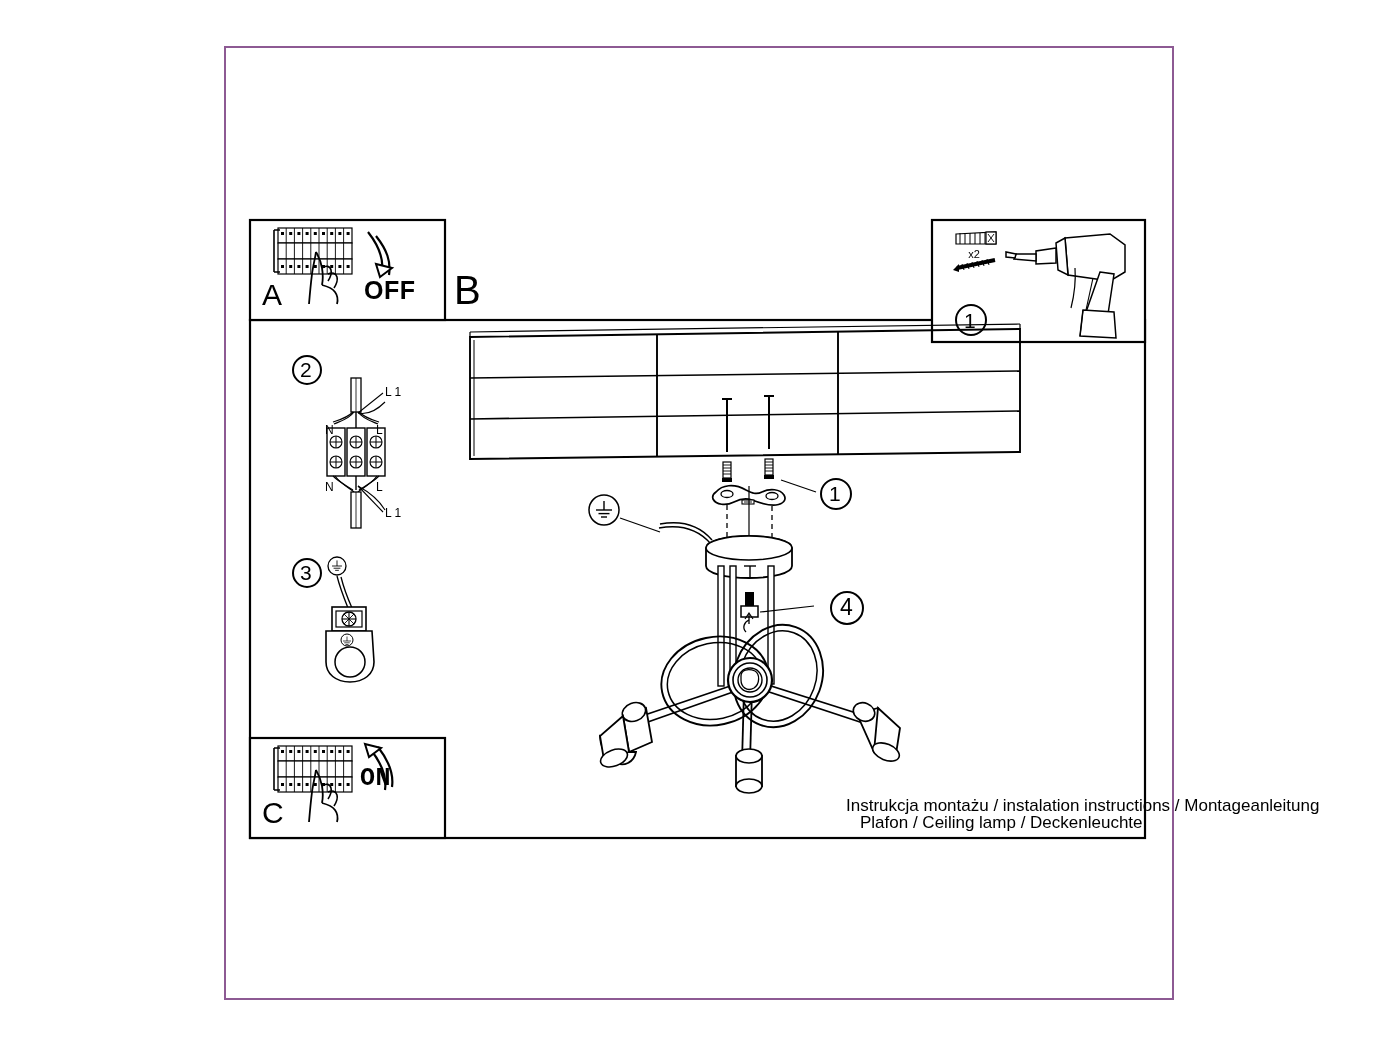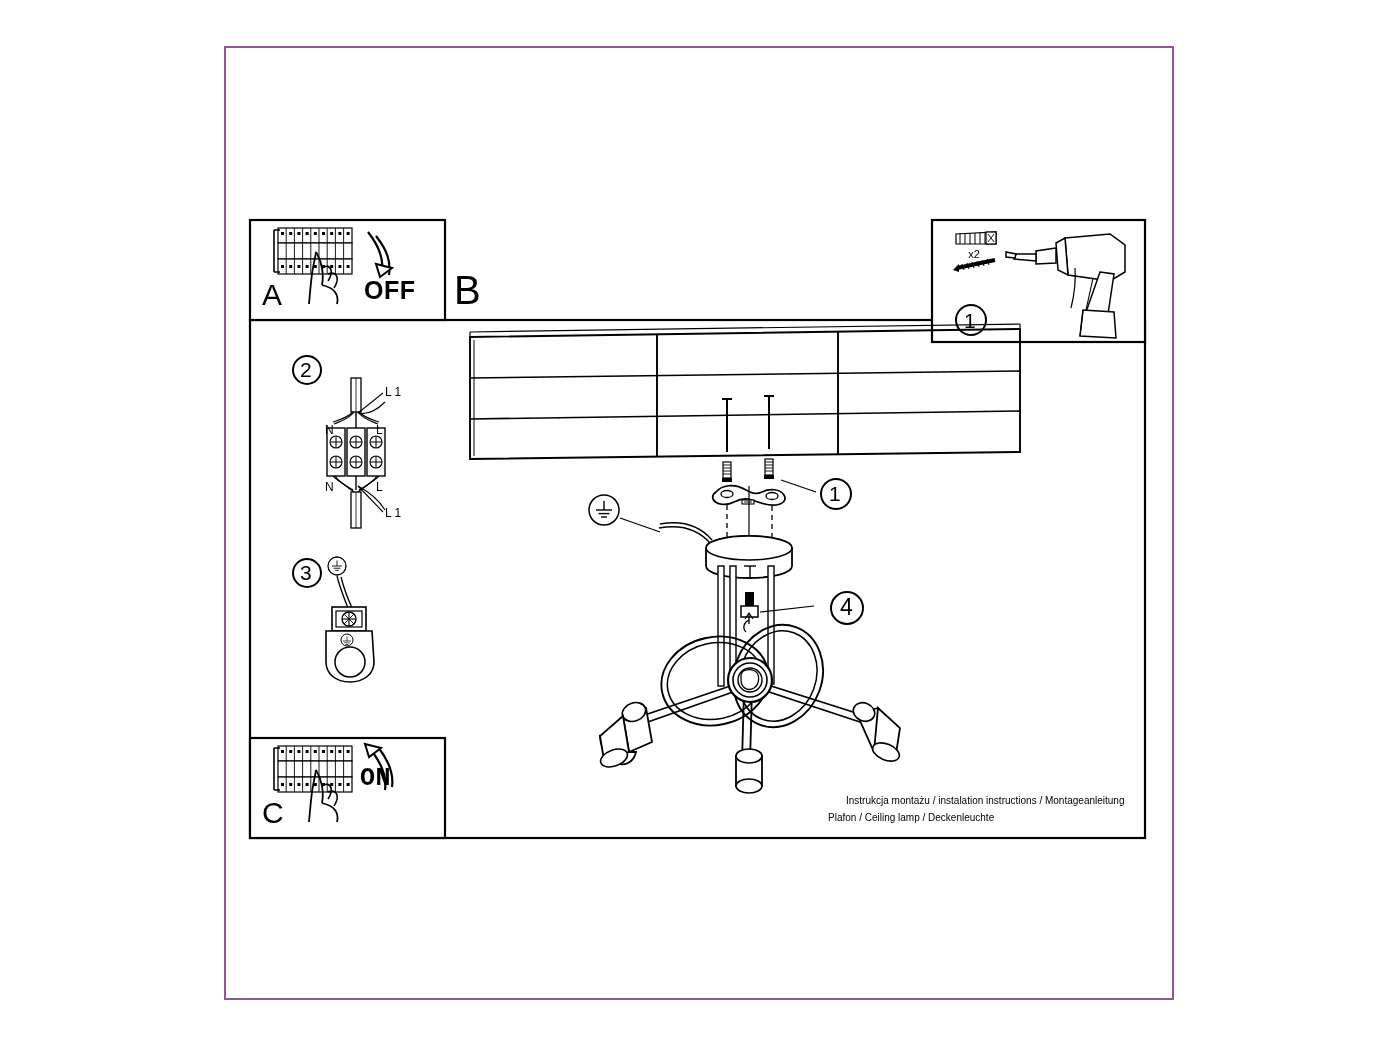--- a/index.html
+++ b/index.html
@@ -54,21 +54,21 @@
   .lbl-onoff {
     font-size: 25px;
     font-weight: 700;
     letter-spacing: 0.5px;
   }
   .lbl-wire {
     font-size: 12px;
   }
   .caption {
     position: absolute;
-    font-size: 10px;
+    font-size: 17px;
     color: #000;
     line-height: 1.45;
     white-space: nowrap;
   }
 </style>
 </head>
 <body>
 
 <div id="sheet">
 
@@ -493,15 +493,15 @@
   <div class="txt" style="left:840px; top:596px; font-size:23px;">4</div>
 
   <div class="txt lbl-wire" style="left:325px; top:424px;">N</div>
   <div class="txt lbl-wire" style="left:376px; top:424px;">L</div>
   <div class="txt lbl-wire" style="left:385px; top:386px;">L 1</div>
   <div class="txt lbl-wire" style="left:325px; top:481px;">N</div>
   <div class="txt lbl-wire" style="left:376px; top:481px;">L</div>
   <div class="txt lbl-wire" style="left:385px; top:507px;">L 1</div>
 
   <div class="caption" style="left:846px; top:794px;">Instrukcja montażu / instalation instructions / Montageanleitung</div>
-  <div class="caption" style="left:828px; top:811px;">Plafon / Ceiling lamp / Deckenleuchte</div>
+  <div class="caption" style="left:860px; top:811px;">Plafon / Ceiling lamp / Deckenleuchte</div>
 
 </div>
 
 </body></html>

